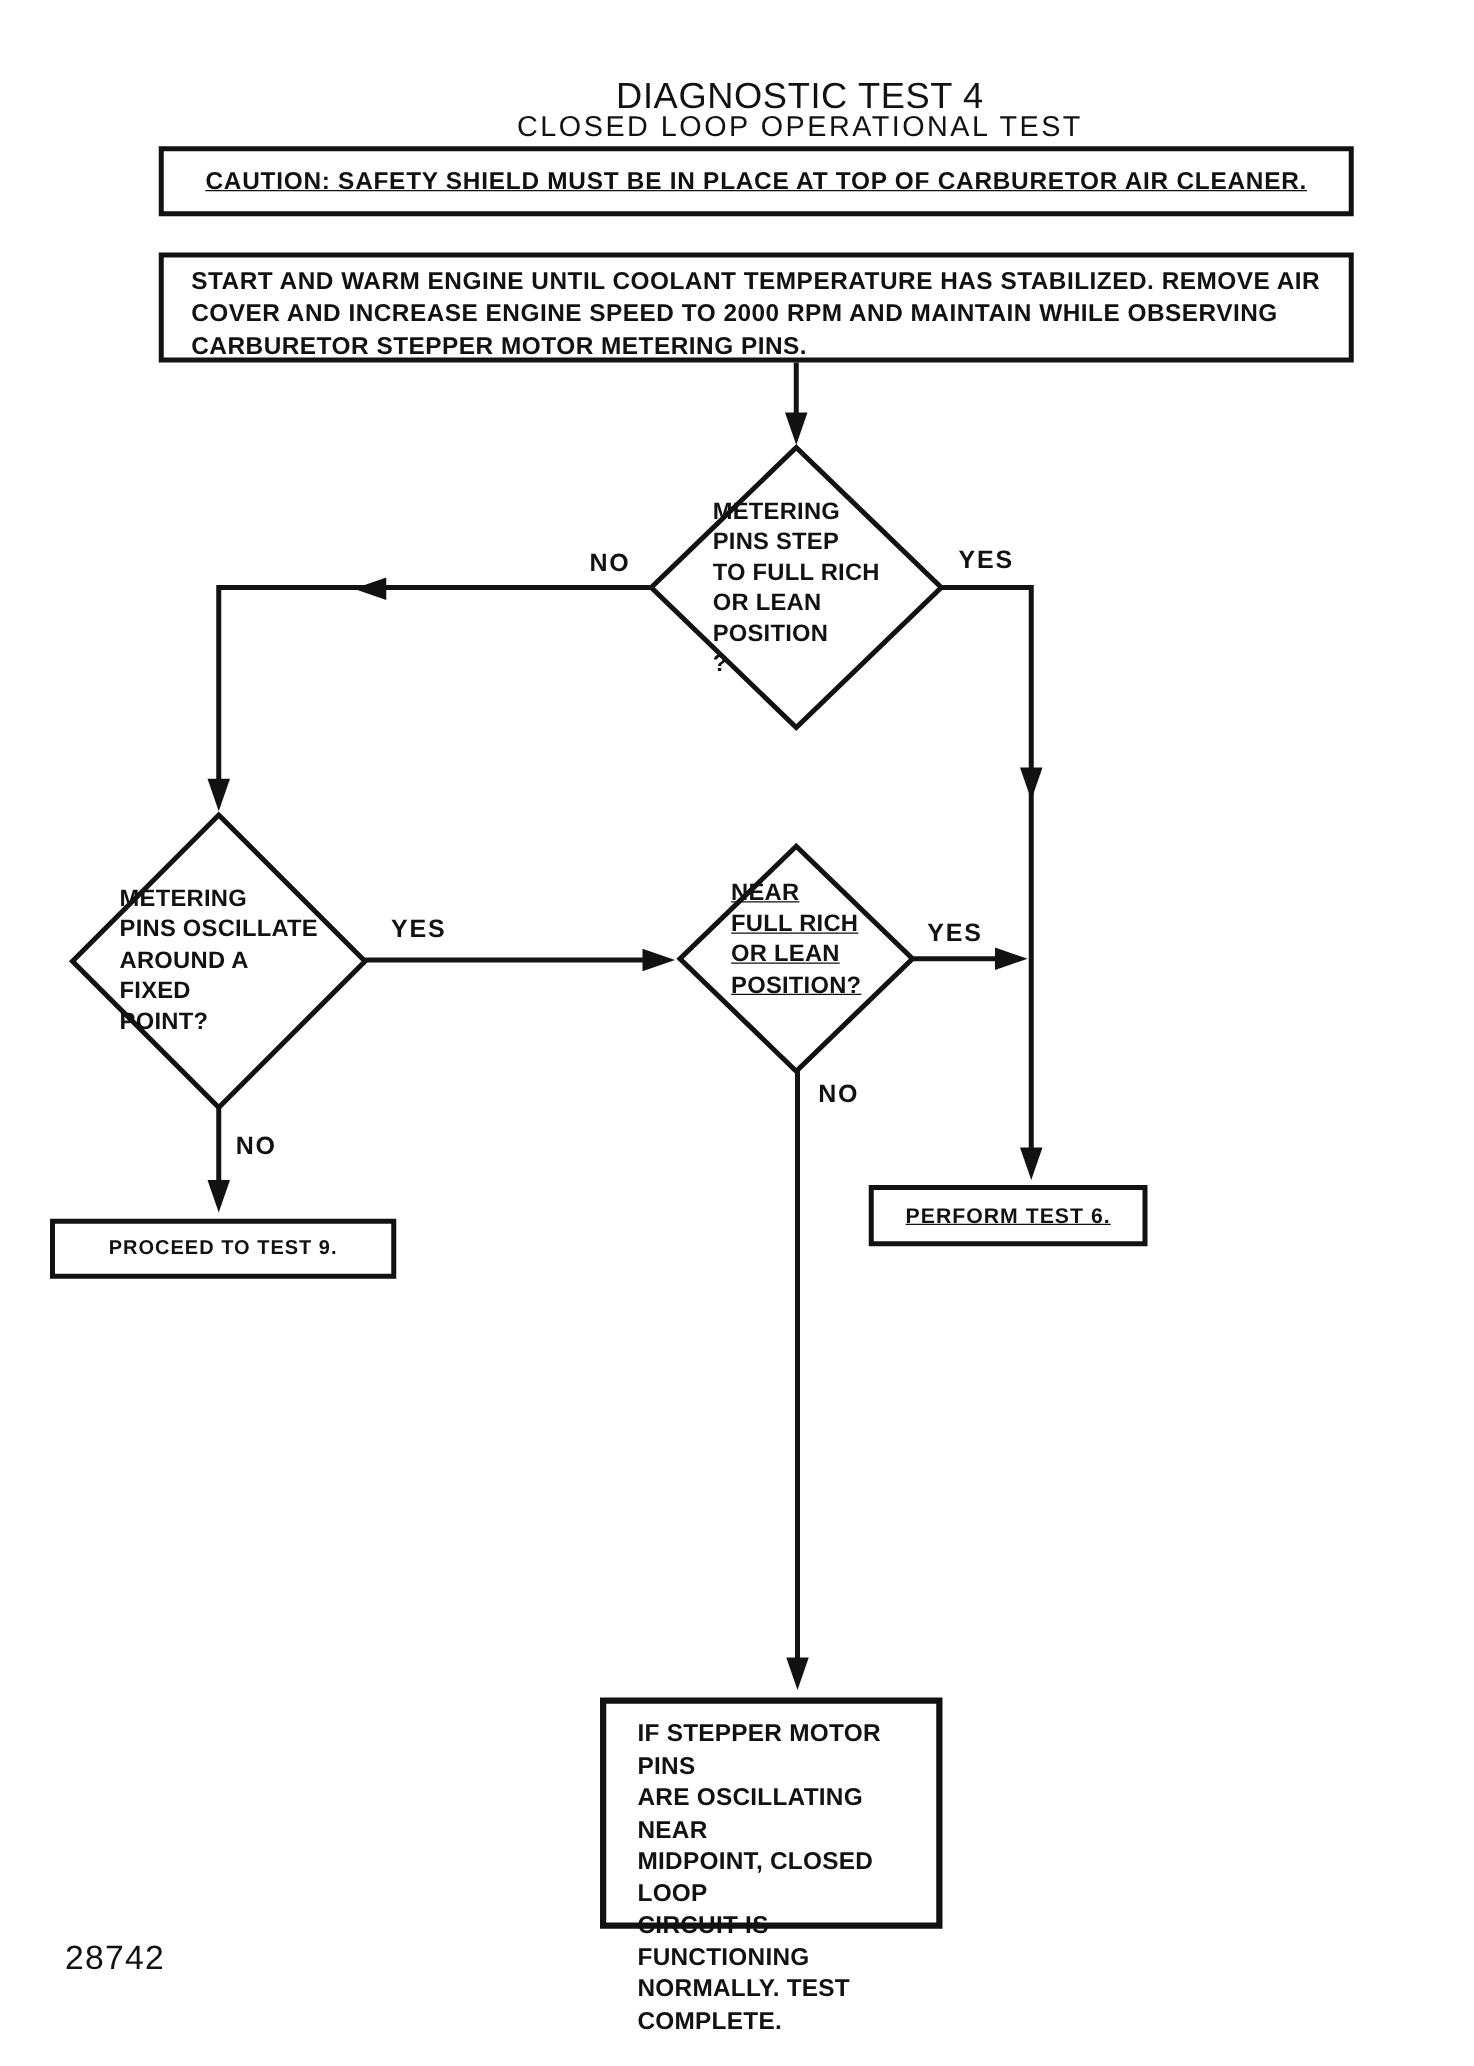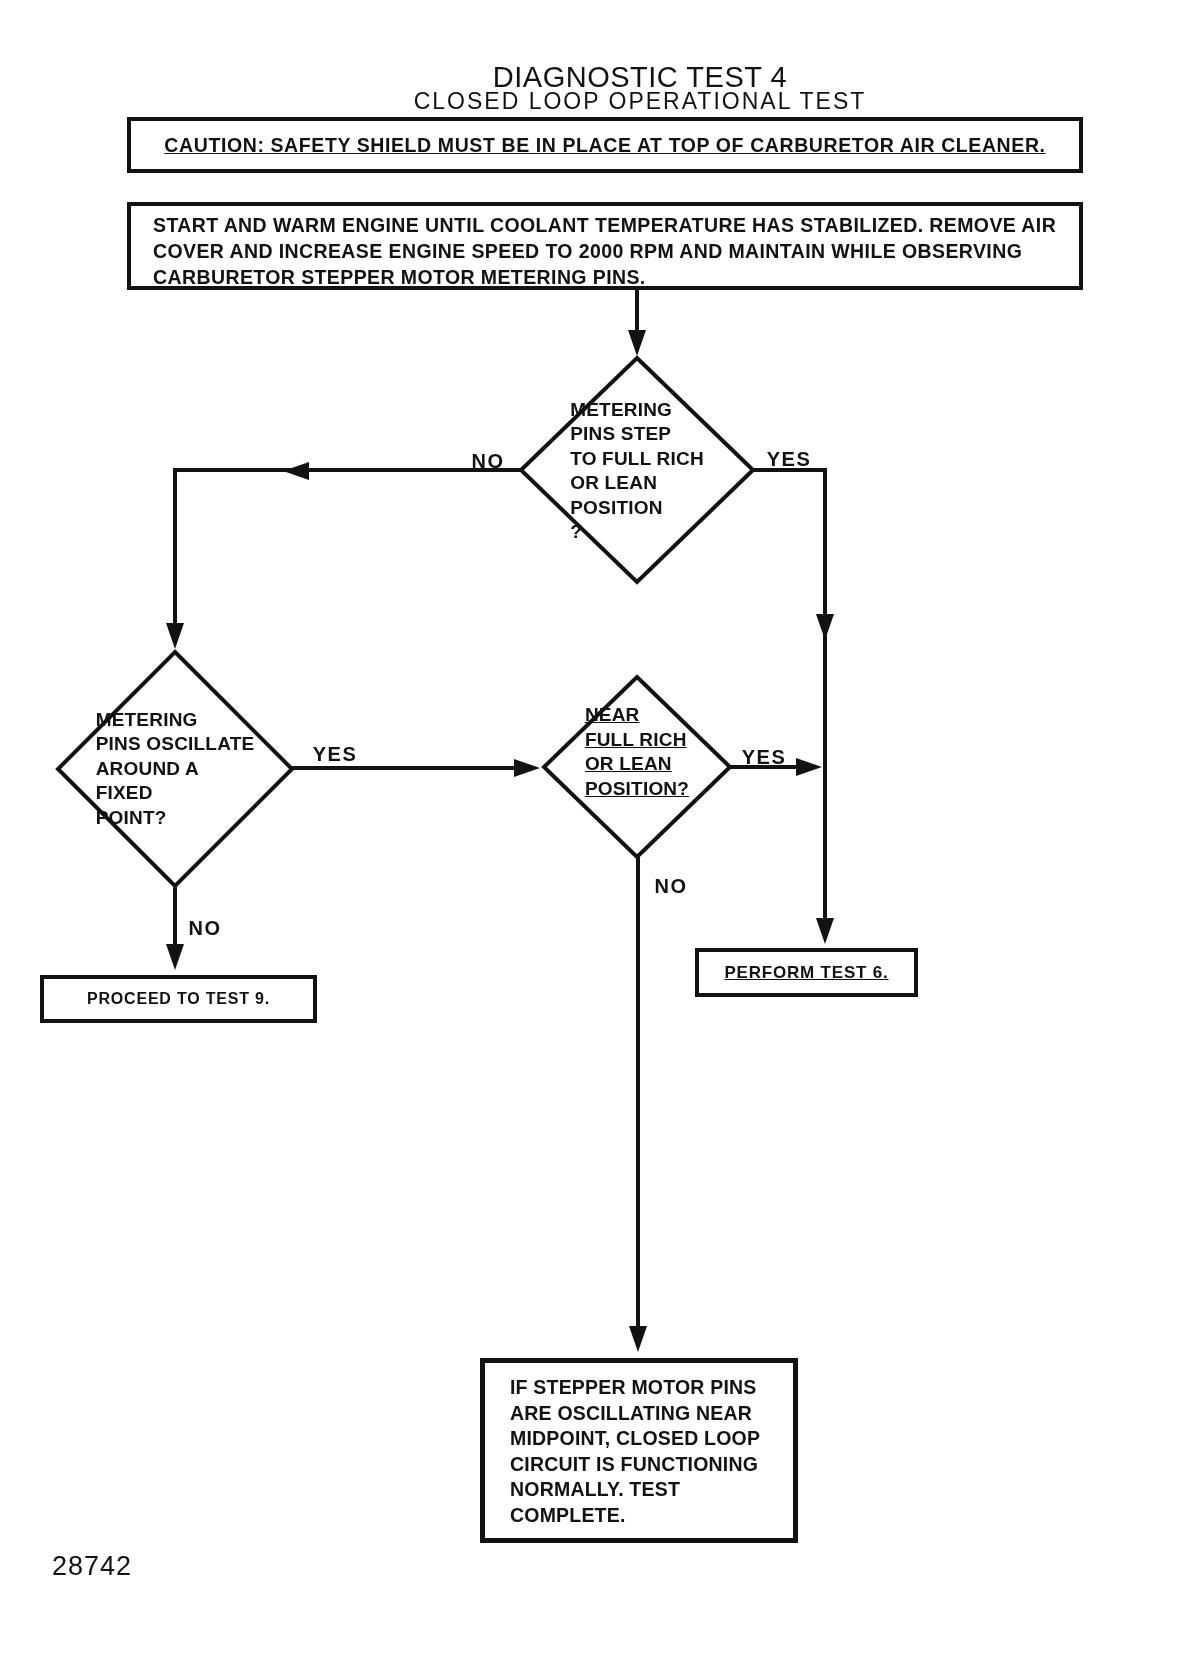--- a/index.html
+++ b/index.html
@@ -23,38 +23,38 @@
   .caution-box  { left:127px; top:117px; width:956px; height:56px; font-size:19.5px; letter-spacing:0.6px;text-decoration:underline; }
   .instruction-box {
     left:127px; top:178px; width:956px; height:88px;
     align-items:flex-start; justify-content:flex-start;
     padding:6px 8px 0 22px; text-align:left;
     font-size:19.5px; line-height:26px; white-space:pre-line; letter-spacing:0.4px;margin-top:24px;
   }
   .proceed-box { left:40px;  top:975px; width:277px; height:48px; font-size:16px; letter-spacing:0.8px; }
   .perform-box { left:695px; top:948px; width:223px; height:49px; font-size:17px; letter-spacing:0.8px;text-decoration:underline; }
   .complete-box {
-    left:480px; top:1358px; width:318px; height:185px; border-width:5px;
+    left:480px; top:1358px; width:274px; height:185px; border-width:5px;
     align-items:flex-start; justify-content:flex-start;
     padding:12px 21px 0 25px; text-align:left;
     font-size:19.5px; line-height:25.5px; white-space:pre-line; letter-spacing:0.2px;
   }
 
   .dtext {
     position:absolute; display:flex; align-items:center; justify-content:center;
     text-align:left; white-space:pre-line; font-weight:700;
     font-size:19px; line-height:24.5px; letter-spacing:0.2px;
   }
   .d1-text { left:522px; top:385px; width:230px; height:172px; }
   .d2-text { left:55px;  top:692px; width:240px; height:154px; }
   .d3-text { left:539px; top:689px; width:196px; height:126px;text-decoration:underline; }
 
   .blabel {
     position:absolute; transform:translate(-50%,-50%);
-    font-size:20px; font-weight:700; letter-spacing:1.5px; white-space:nowrap;margin-top:10px;
+    font-size:20px; font-weight:700; letter-spacing:1.5px; white-space:nowrap;
   }
   .lbl-no1  { left:488px; top:451px; }
   .lbl-yes1 { left:789px; top:449px; }
   .lbl-yes2 { left:335px; top:744px; }
   .lbl-yes3 { left:764px; top:747px; }
   .lbl-no2  { left:205px; top:918px; }
   .lbl-no3  { left:671px; top:876px; }
 
   .figure-number { position:absolute; left:52px; top:1551px; font-size:27px; font-weight:400; letter-spacing:1px;text-align:center; }
 </style>

